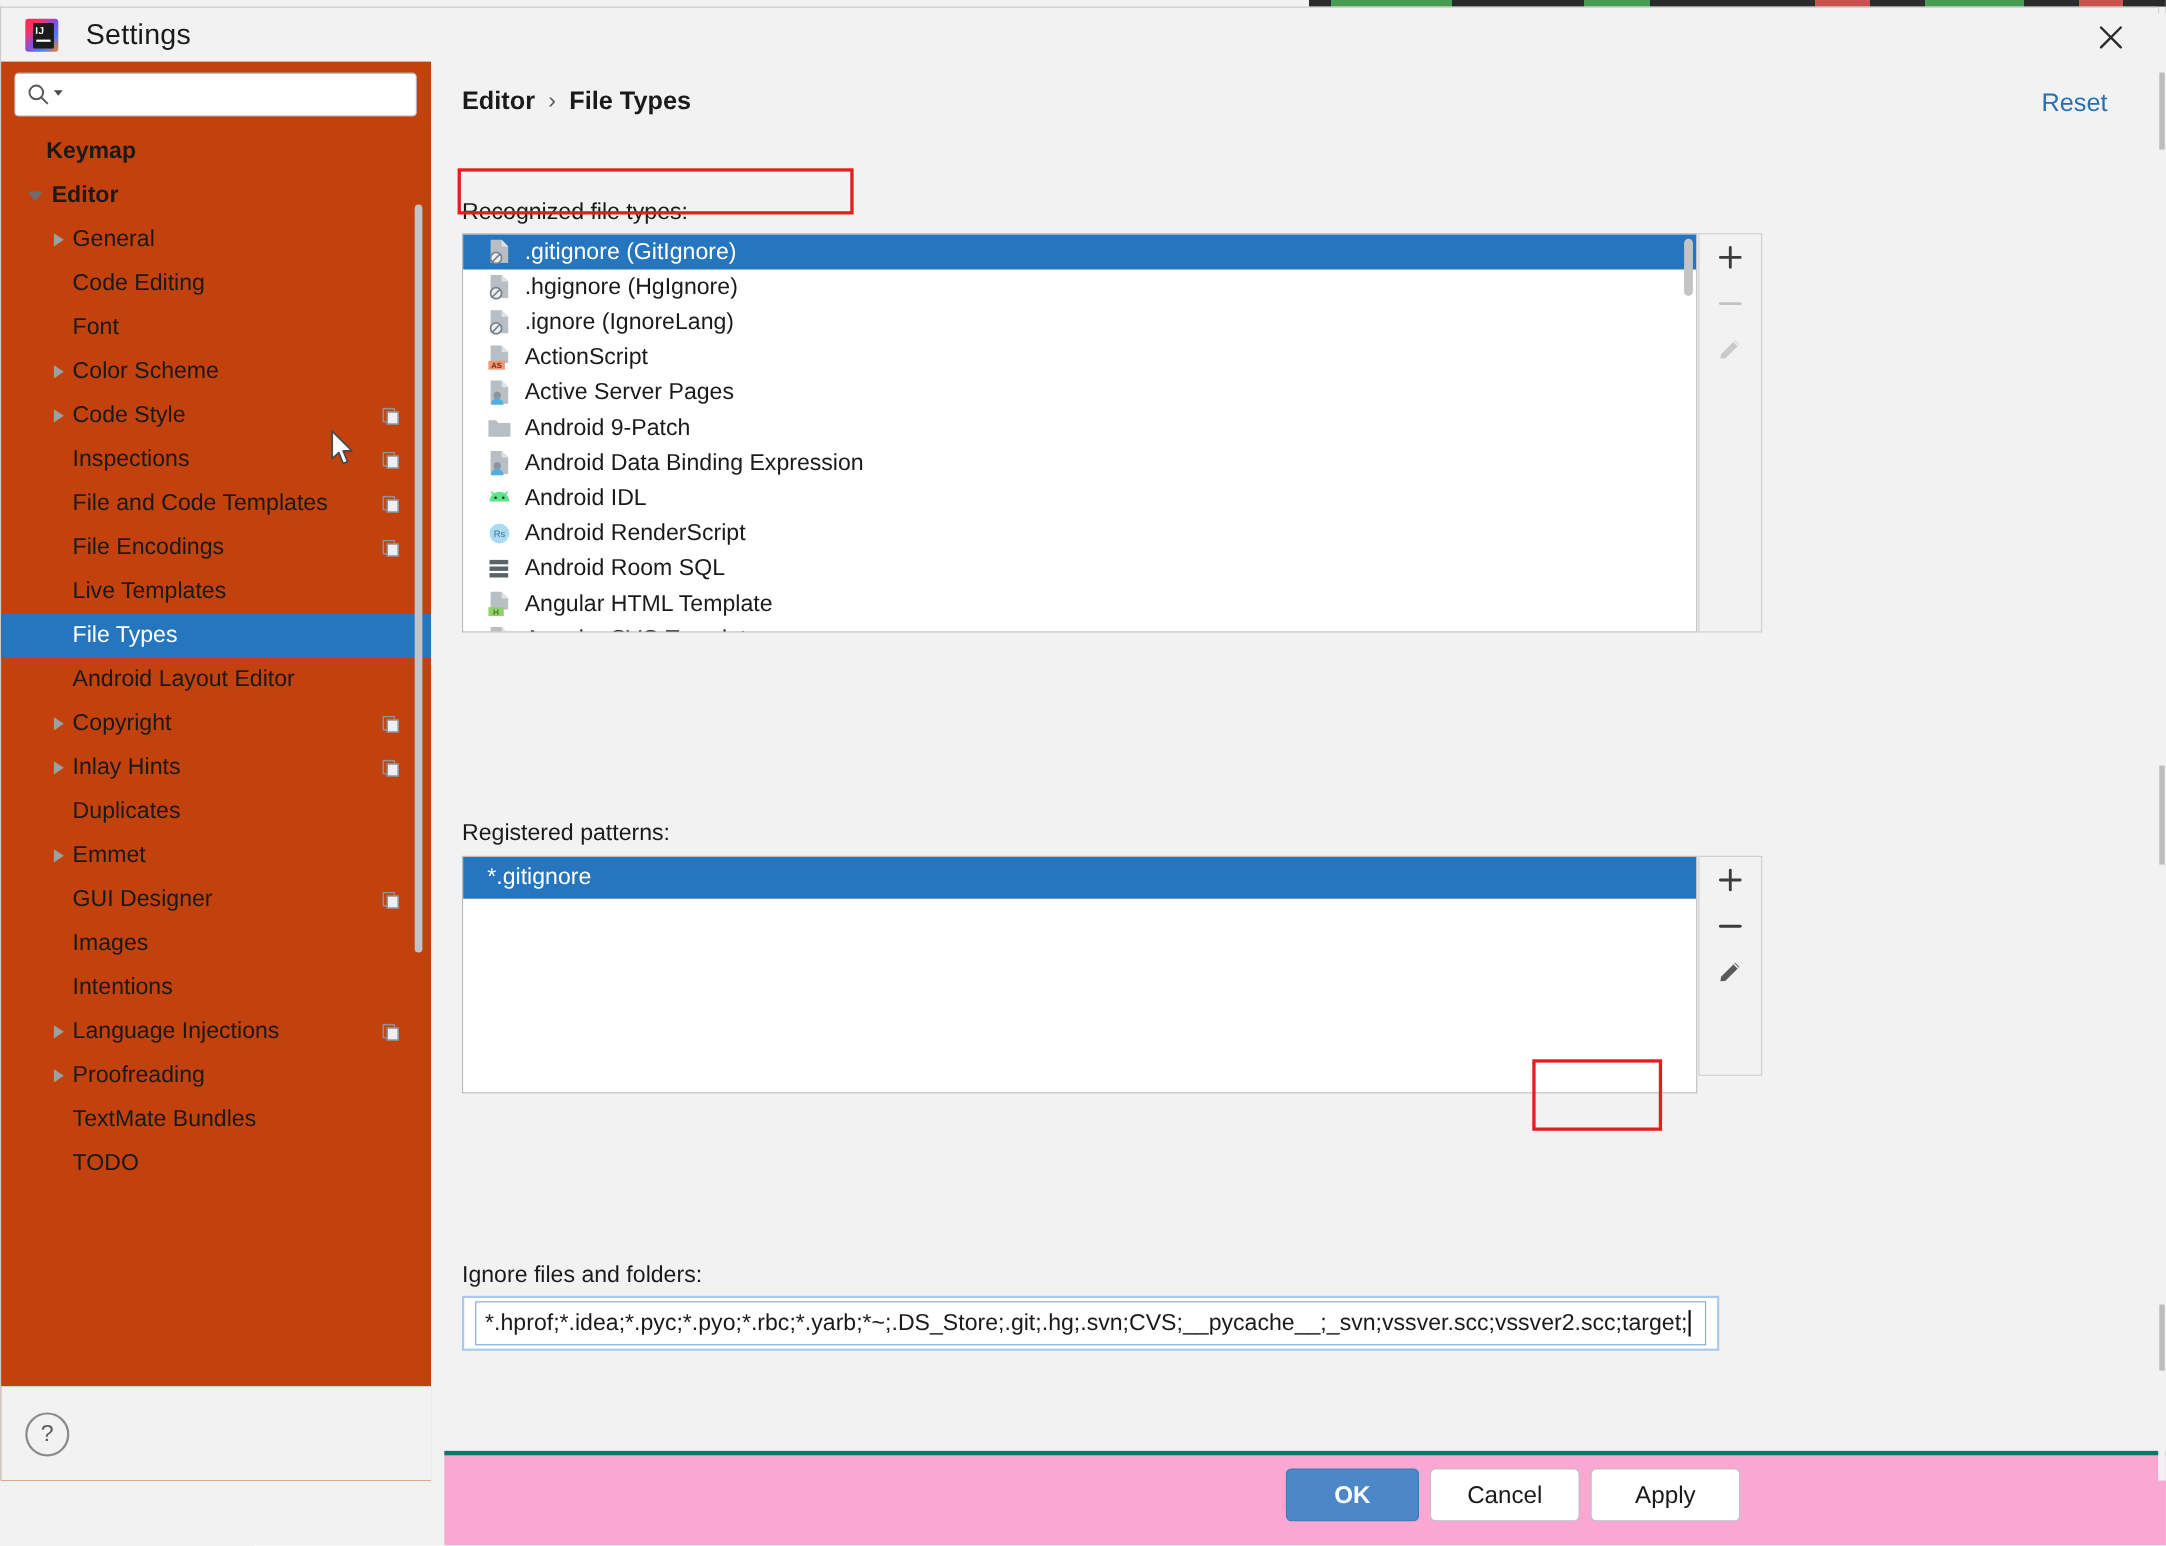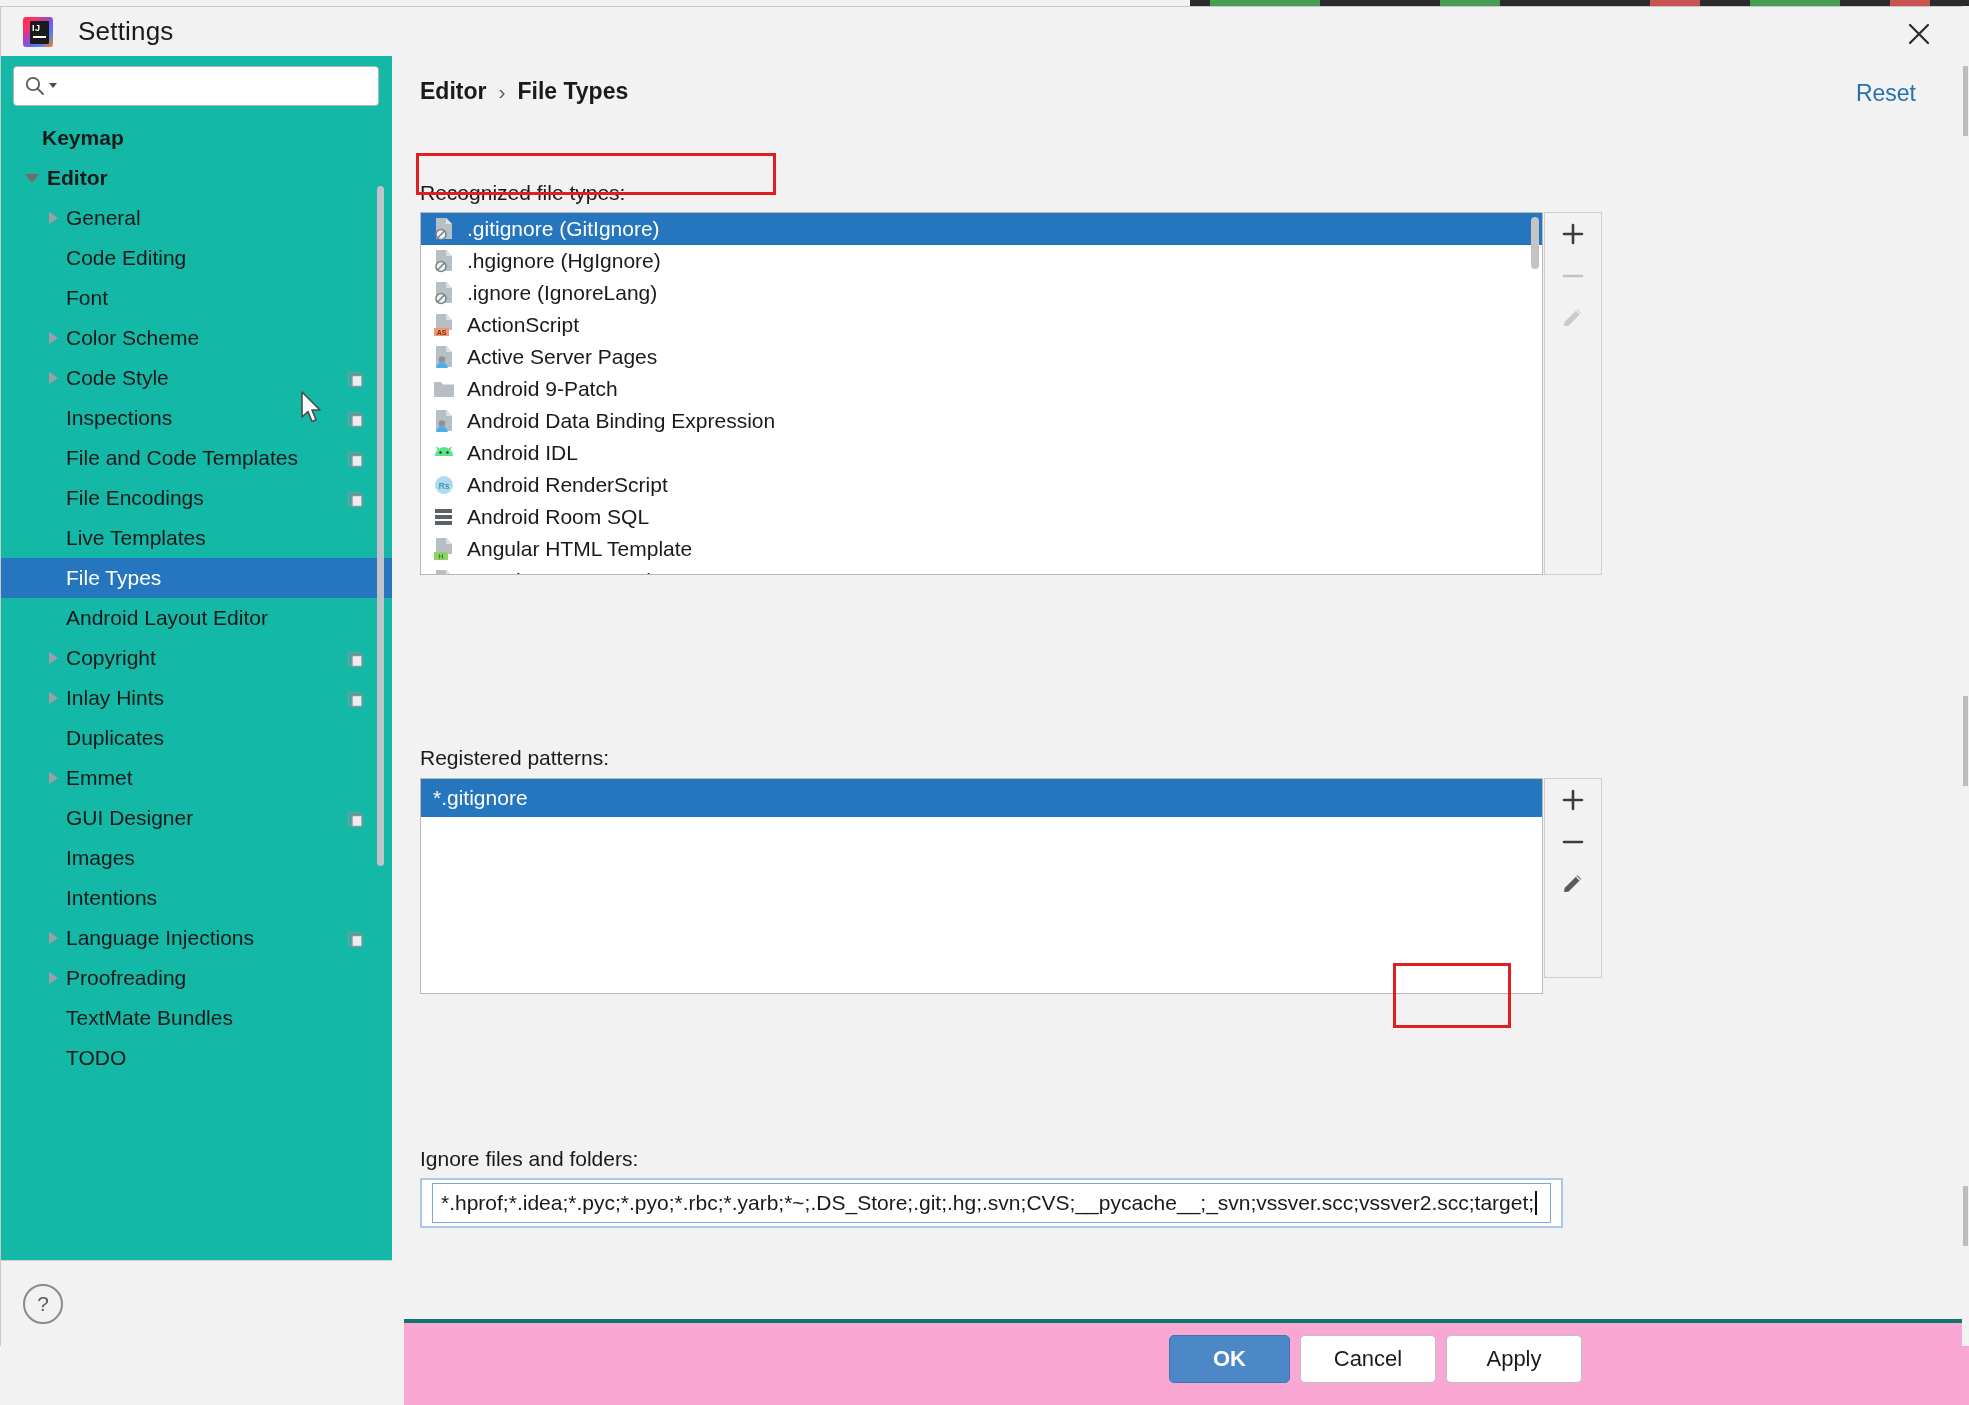--- a/index.html
+++ b/index.html
@@ -64,21 +64,21 @@
   
   .body-wrap {
     position: absolute; top: 56px; left: 0; width: 1962px; height: 1290px;
     border-left: 1px solid #c9c9c9;
     display: flex;
   }
 
   
   .sidebar {
     width: 391px; height: 100%;
-    background: #14b8a6;
+    background: #c2410c;
     position: relative;
     overflow: hidden;
   }
   .searchbox {
     position: absolute; left: 12px; top: 10px;
     width: 366px; height: 40px;
     background: #fff; border: 1px solid #b4b4b4; border-radius: 4px;
     display: flex; align-items: center; padding-left: 10px;
   }
   .search-icon-wrap { display: flex; align-items: center; }
@@ -154,21 +154,21 @@
   }
 
   .list-panel {
     position: absolute;
     background: #fff;
     border: 1px solid #b9b9b9;
     overflow: hidden;
   }
   .list-row {
     height: 32px; display: flex; align-items: center;
-    padding-left: 12px; font-size: 21px; color: #1a1a1a;
+    padding-left: 22px; font-size: 21px; color: #1a1a1a;
     white-space: nowrap;
   }
   .list-row.selected { background: #2675bf; color: #fff; }
   .row-icon {
     width: 22px; height: 24px; margin-right: 12px; flex: 0 0 auto;
     display: flex; align-items: center; justify-content: center;
   }
   .list-scroll-thumb {
     position: absolute; right: 3px; top: 4px; width: 8px; height: 52px;
     background: #c4c4c4; border-radius: 4px;

